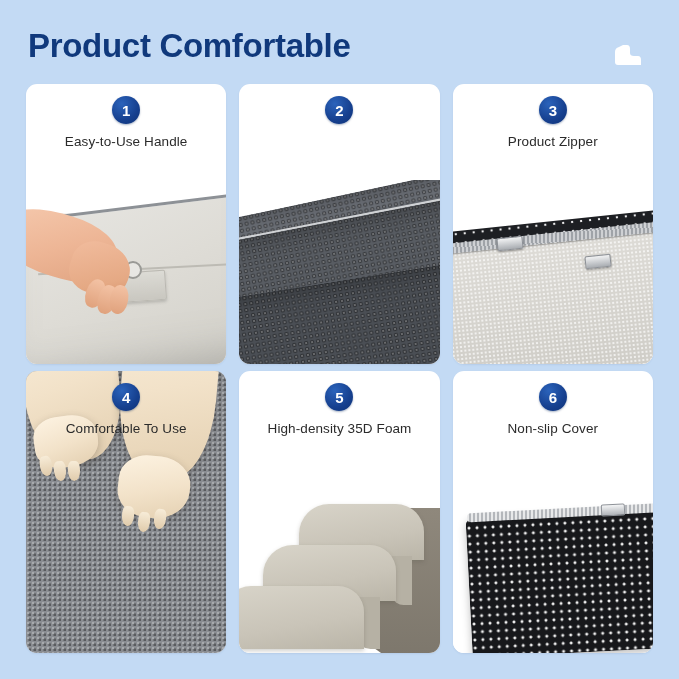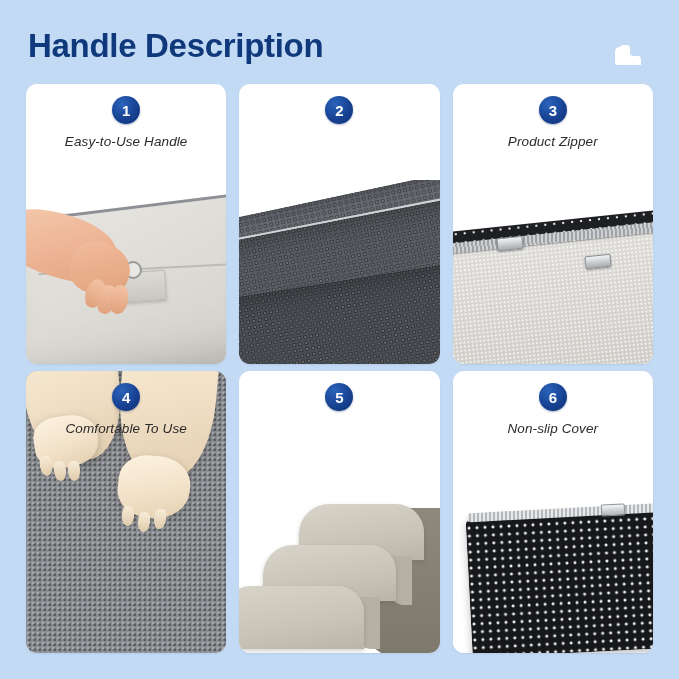--- a/index.html
+++ b/index.html
@@ -58,21 +58,20 @@
     display:flex;align-items:center;justify-content:center;
     line-height:1;
     box-shadow:0 1px 2px rgba(10,40,90,.35);
   }
   .caption{
     margin-top:10px;
     font-size:13.5px;
     color:#2b2b2b;
     letter-spacing:.1px;
     white-space:nowrap;
-    font-style:italic;
   }
   .photo{
     position:absolute;left:0;right:0;top:0;bottom:0;
     z-index:1;
   }
   
   .photo.below{top:96px;}
   .photo.full{top:0;}
 
   
@@ -250,21 +249,21 @@
     background:linear-gradient(#f4f5f6,#aeb2b7);
     border:1px solid #8e9298;border-radius:2px;
     transform:rotate(-3deg);
   }
 </style>
 </head>
 <body>
 
 <div class="page">
 
-  <div class="page-title">Handle Description</div>
+  <div class="page-title">Product Comfortable</div>
 
   <div class="corner-deco">
     <svg viewBox="0 0 26 22" width="26" height="22">
       <path d="M8 1 L12 1 Q15 1 15 5 L15 9 Q15 12 19 12 L23 12 Q26 12 26 16 L26 21 L3 21 Q0 21 0 18 L0 8 Q0 4 4 3 Z" fill="#ffffff"></path>
     </svg>
   </div>
 
   <div class="grid">
 
     <div class="card">
@@ -335,20 +334,21 @@
       <div class="photo below p5">
         <div class="side"></div>
         <div class="tread t3"></div>
         <div class="curve cv1"></div>
         <div class="tread t2"></div>
         <div class="curve cv2"></div>
         <div class="tread t1"></div>
       </div>
       <div class="card-head">
         <div class="badge">5</div>
+        <div class="caption">High-density 35D Foam</div>
       </div>
     </div>
 
     <div class="card">
       <div class="photo below p6">
         <div class="pad"></div>
         <div class="rim"></div>
         <div class="slider6"></div>
       </div>
       <div class="card-head">

